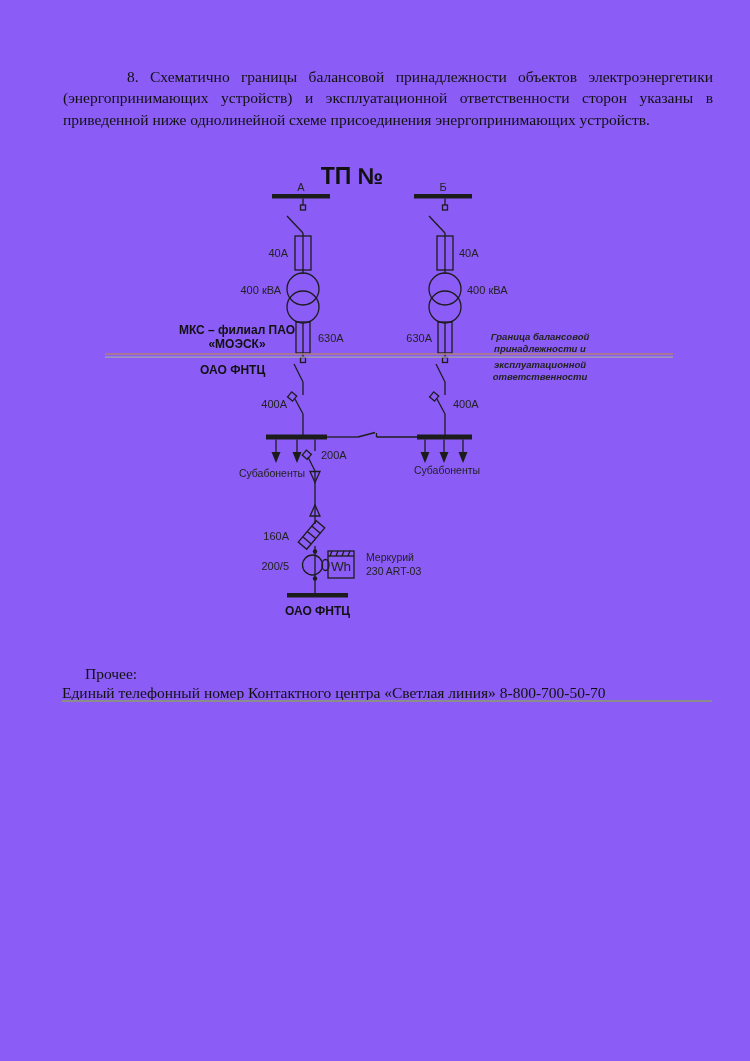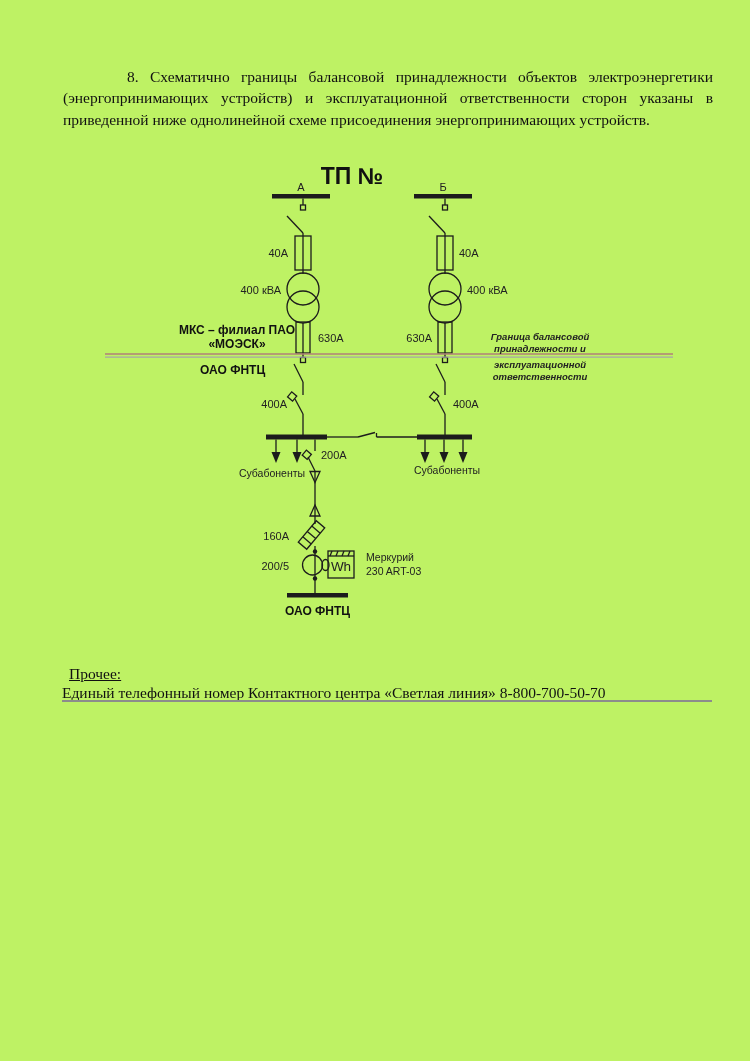--- a/index.html
+++ b/index.html
@@ -5,39 +5,39 @@
   :root{
     --line:#1c1c1c;
     --boundary-top:#b08078;
     --boundary-bottom:#a6a6a6;
     --footer-rule:#8c8c8c;
   }
   html,body{margin:0;padding:0;background:#fff;}
   .page{
     position:relative;
     width:750px;height:1061px;
-    background:#bef264;
+    background:#8b5cf6;
     overflow:hidden;
     font-family:"Liberation Serif", serif;
   }
   .para{
     position:absolute;
     left:63px;top:66px;width:650px;
     font-size:15.5px;line-height:21.3px;
     text-align:justify;
     text-indent:64px;
     color:#111;
   }
   .footer{
     position:absolute;
     left:62px;top:665px;width:651px;
     font-size:15.5px;line-height:18.5px;
     color:#111;
   }
-  .footer .other{margin-left:7px;text-decoration:underline;}
+  .footer .other{margin-left:23px;}
   .footer-rule{
     position:absolute;
     left:62px;top:700px;width:650px;height:0;
     border-top:2px solid var(--footer-rule);
   }
   svg.diagram{
     position:absolute;left:0;top:0;
     width:750px;height:1061px;
     font-family:"Liberation Sans", sans-serif;
   }

